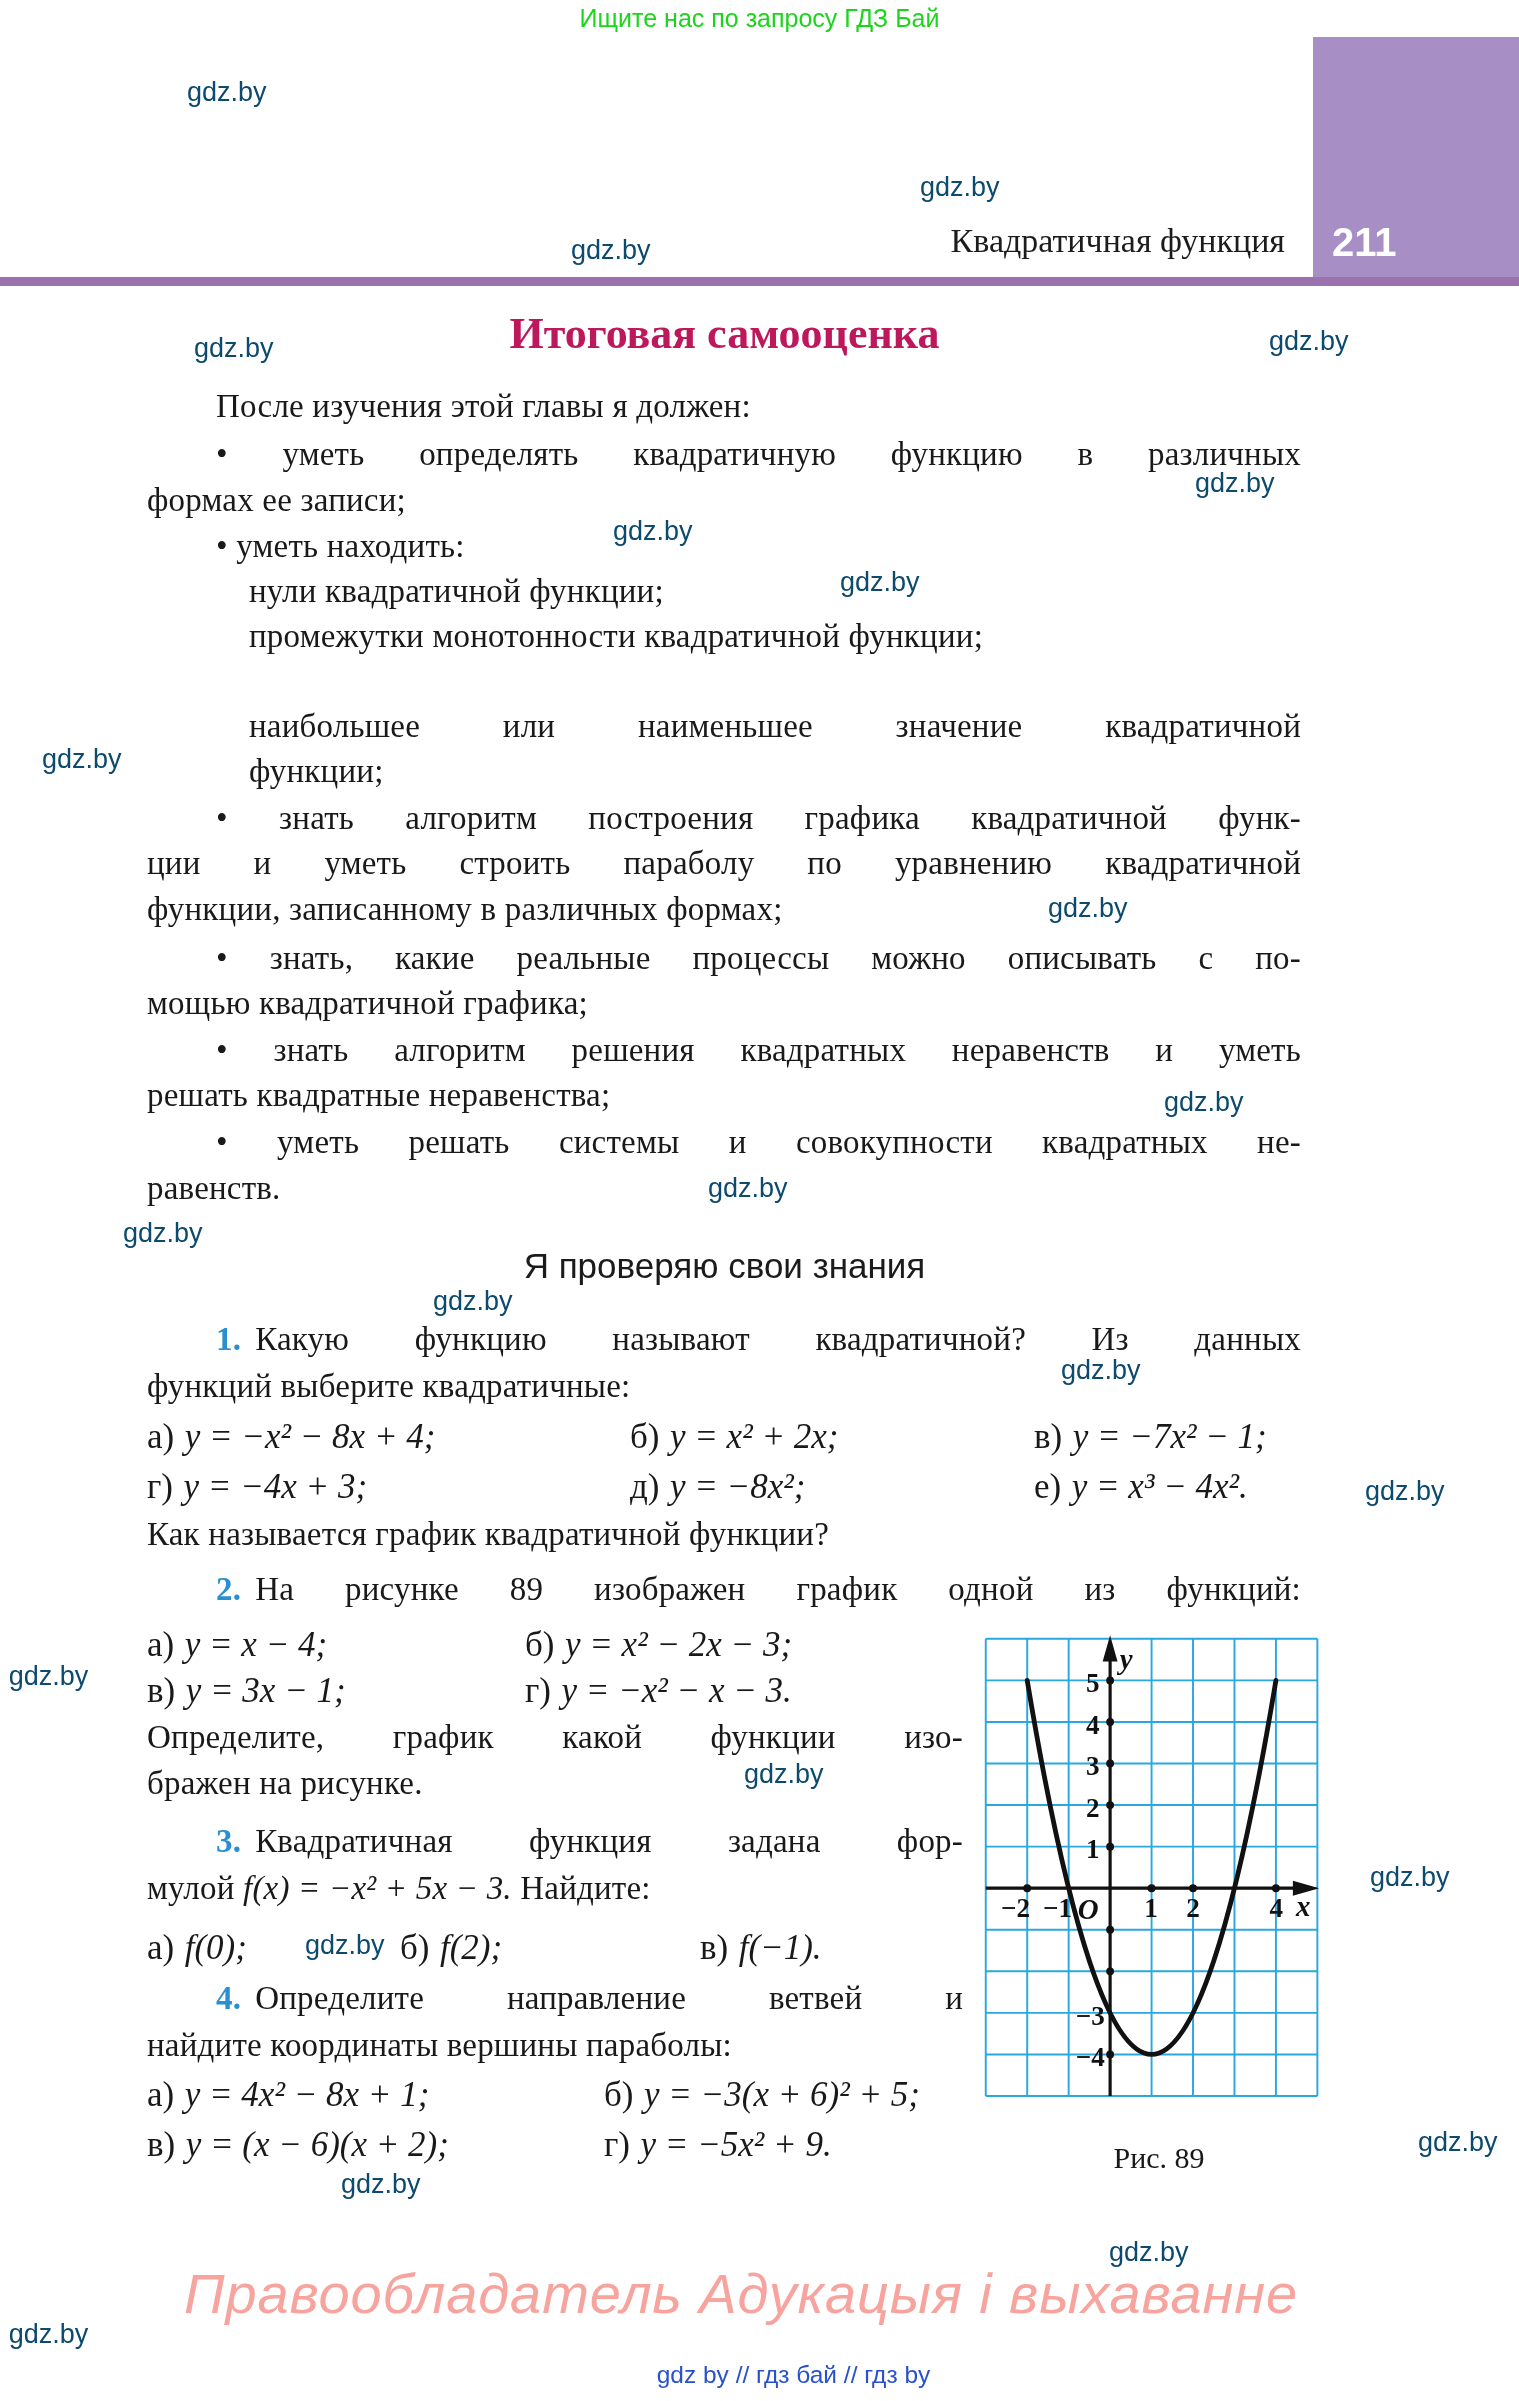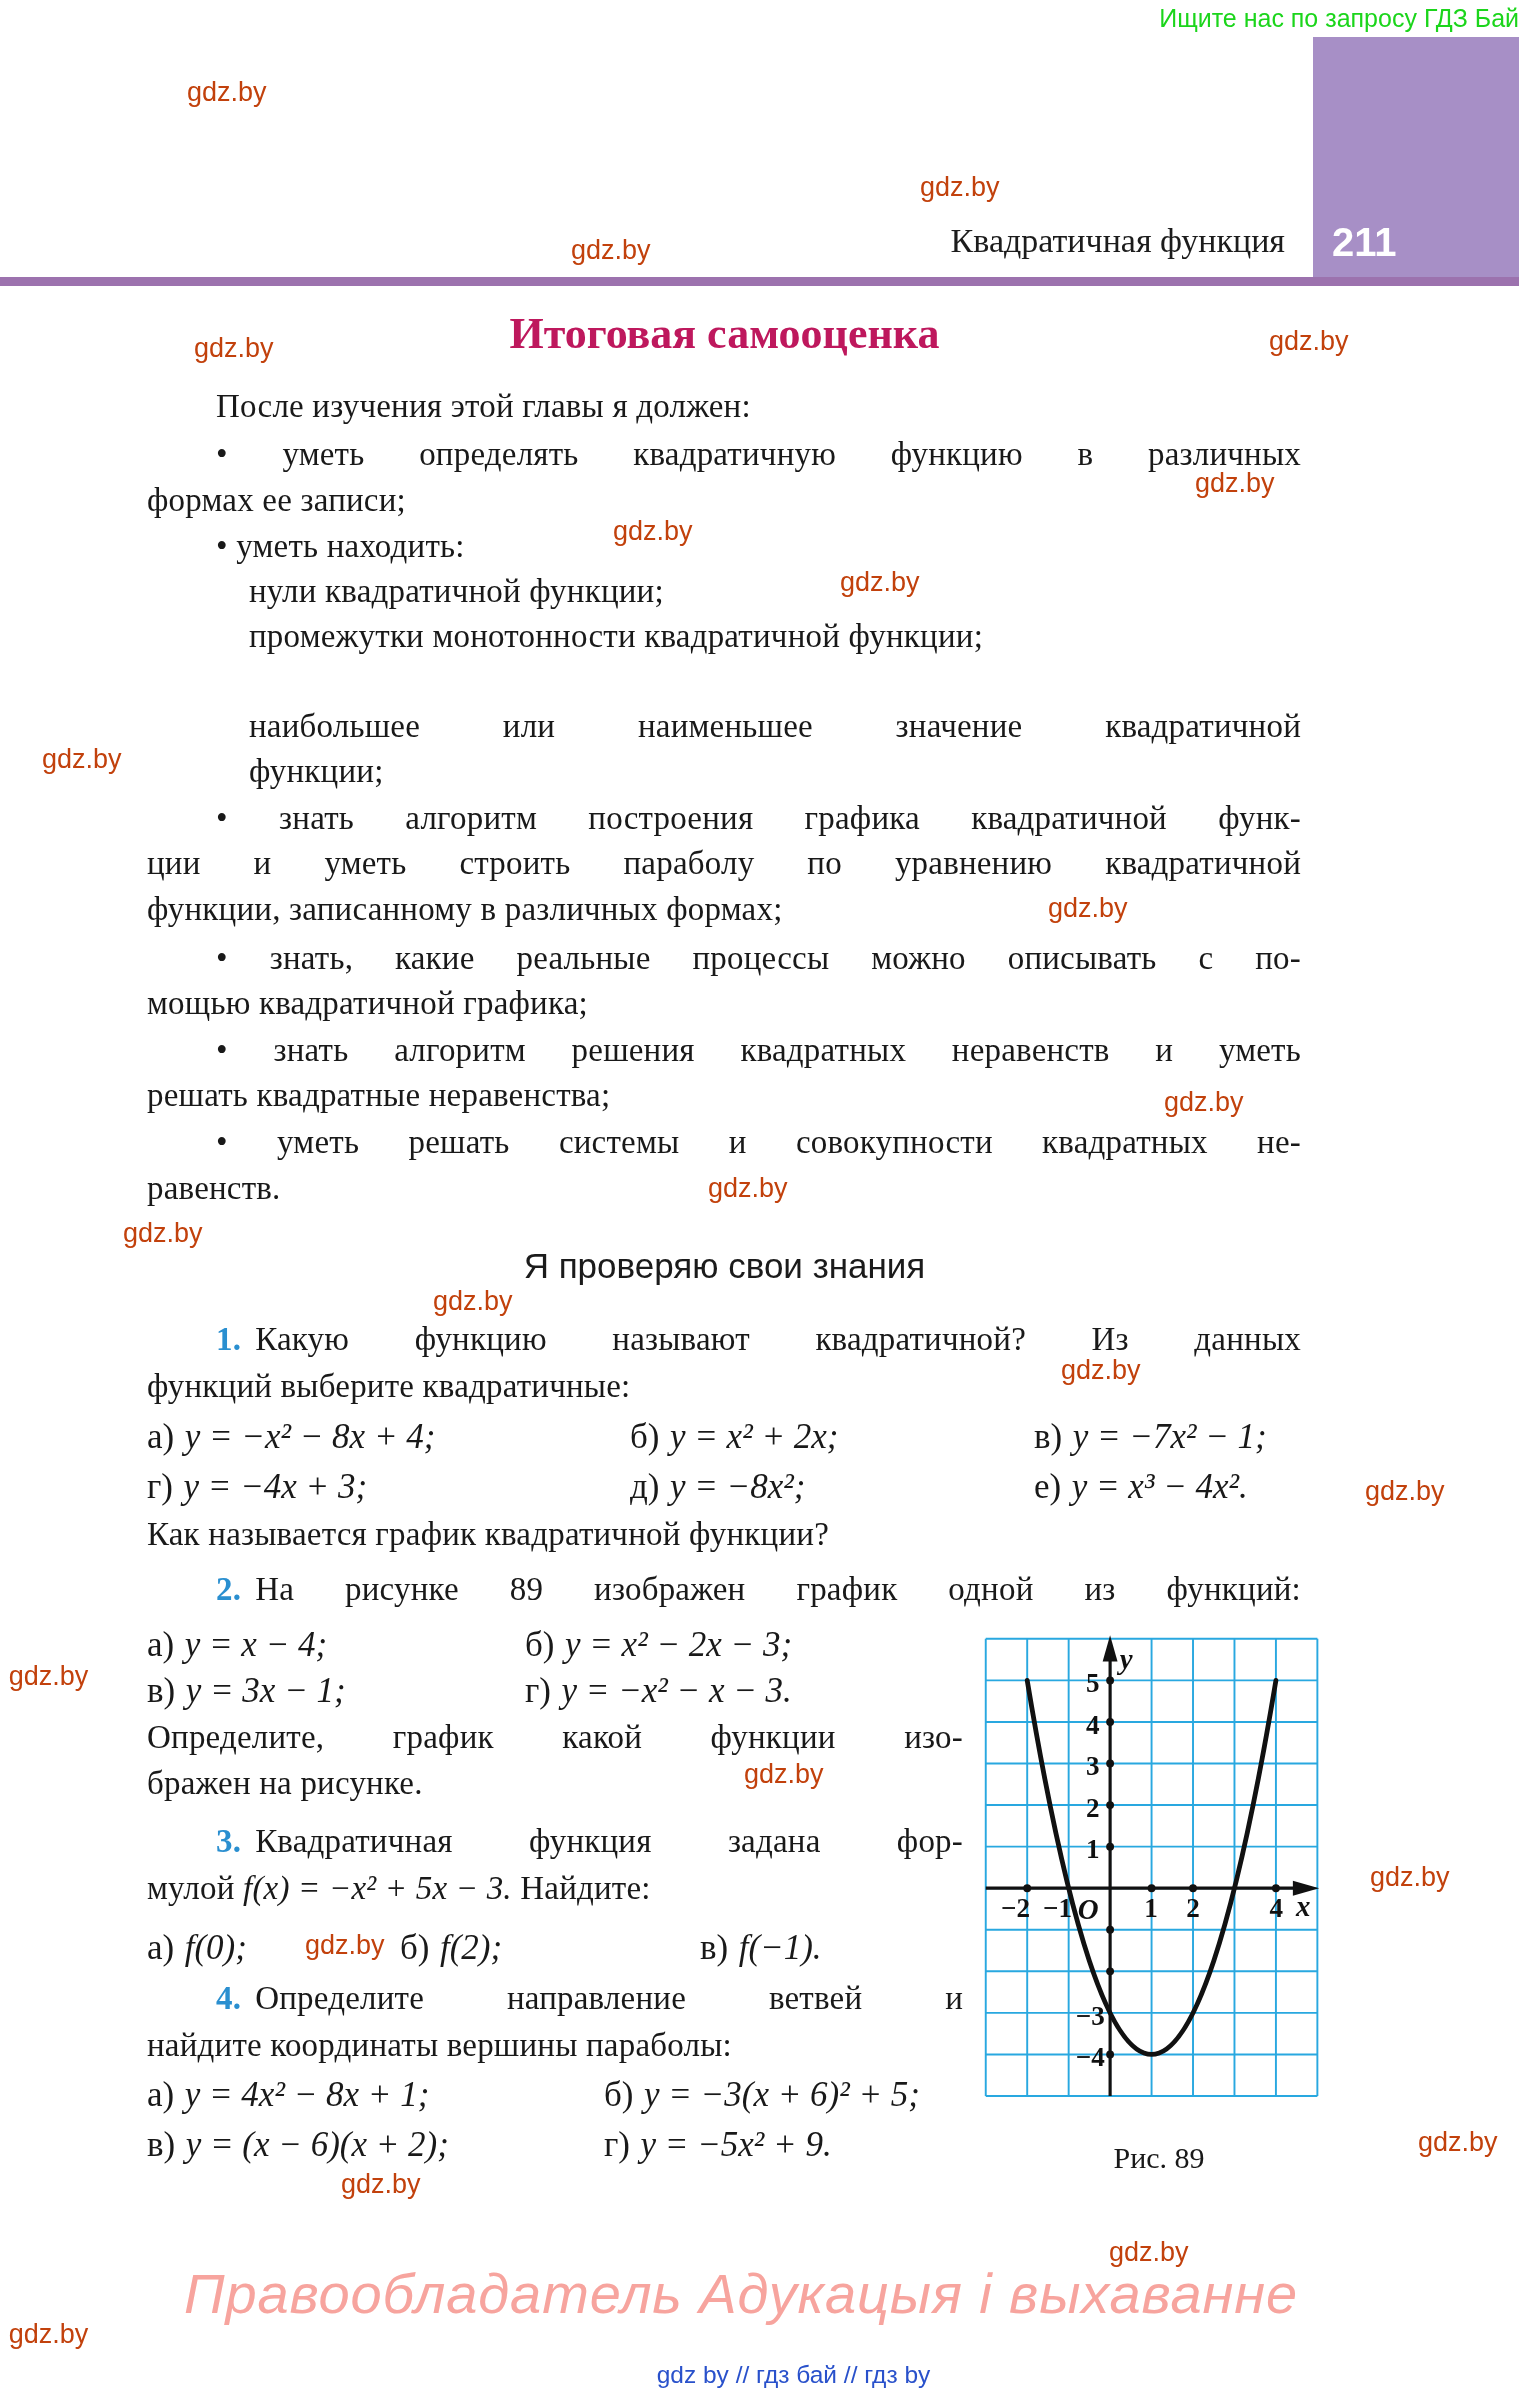--- a/index.html
+++ b/index.html
@@ -4,22 +4,22 @@
 <style>
   html,body{margin:0;padding:0;background:#888;}
   .page{position:relative;width:1519px;height:2401px;background:#ffffff;
         font-family:"Liberation Serif",serif;color:#191919;overflow:hidden;margin:0 auto;}
   .tl{position:absolute;font-size:33px;line-height:46px;white-space:nowrap;letter-spacing:0.2px;}
   .just{white-space:normal;text-align:justify;text-align-last:justify;height:47px;overflow:hidden;}
   .num{color:#2a8fd0;font-weight:bold;padding-right:14px;}
   .item{position:absolute;font-size:35px;line-height:49px;white-space:nowrap;}
   .lbl{padding-right:10.5px;}
   .frm{font-style:italic;}
-  .wm{position:absolute;font-family:"Liberation Sans",sans-serif;font-size:27px;color:#c2410c;white-space:nowrap;}
-  .banner{position:absolute;left:0;top:3.5px;width:100%;text-align:right;
+  .wm{position:absolute;font-family:"Liberation Sans",sans-serif;font-size:27px;color:#0c4a6e;white-space:nowrap;}
+  .banner{position:absolute;left:0;top:3.5px;width:100%;text-align:center;
           font-family:"Liberation Sans",sans-serif;font-size:25px;color:#1bd51b;}
   .chapter{position:absolute;left:788px;top:222px;width:497px;text-align:right;font-size:34px;color:#1c1c1c;}
   .pagebox{position:absolute;left:1313px;top:37px;width:207px;height:240px;background:#a78fc6;}
   .pagebox .pn{position:absolute;left:19px;bottom:12.3px;color:#ffffff;
                font-family:"Liberation Sans",sans-serif;font-weight:bold;font-size:40px;}
   .rule{position:absolute;left:0;top:277px;width:1519px;height:8.8px;background:#9c72ae;}
   .doc-title{position:absolute;left:147px;top:308px;width:1155px;text-align:center;
              color:#be185d;font-weight:bold;font-size:44px;}
   .quiz-title{position:absolute;left:147px;top:1246px;width:1155px;text-align:center;
               font-family:"Liberation Sans",sans-serif;font-weight:normal;font-size:35px;color:#1b1b1b;}

